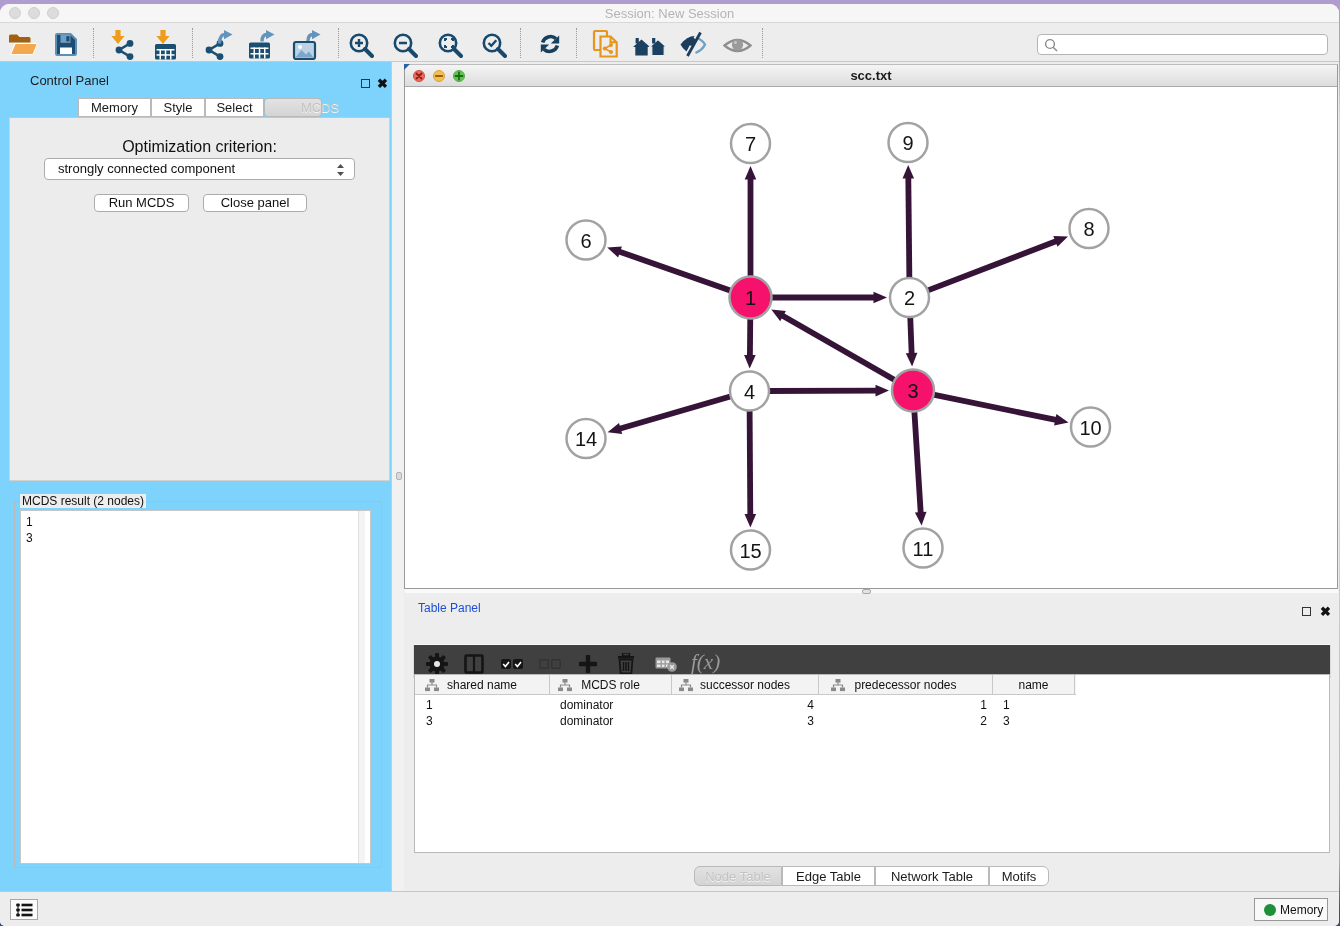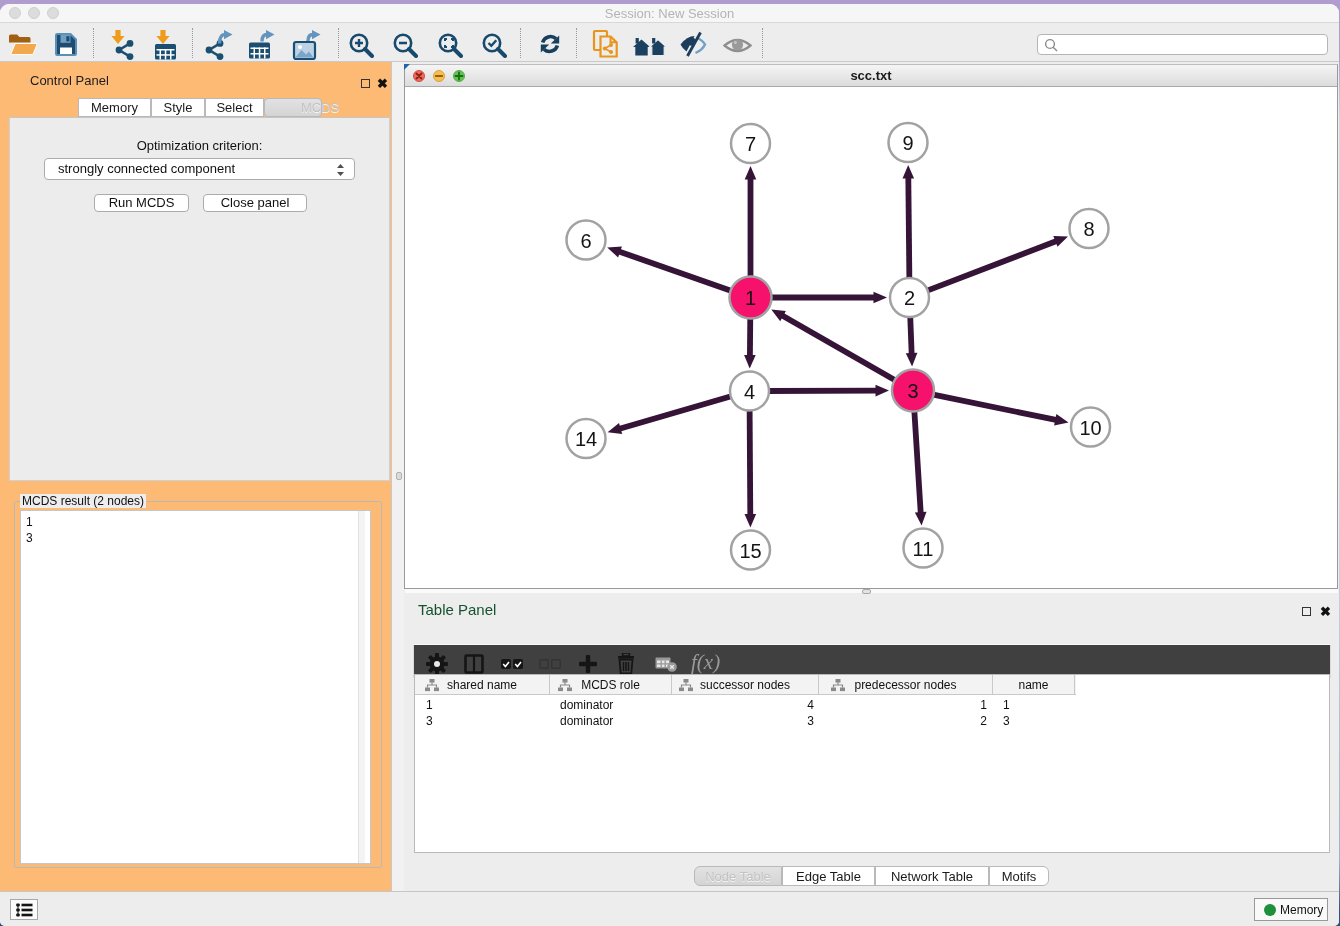--- a/index.html
+++ b/index.html
@@ -9,42 +9,42 @@
 
 #titlebar{position:absolute;left:0;top:0;width:100%;height:19px;background:#f6f6f6;border-bottom:1px solid #d8d8d8;}
 .tl{position:absolute;top:3px;width:12px;height:12px;border-radius:50%;background:#dcdcdc;border:1px solid #cfcfcf;}
 #title{position:absolute;top:0;width:100%;text-align:center;font-size:13px;line-height:19px;color:#b4b4b4;}
 
 #toolbar{position:absolute;left:0;top:20px;width:100%;height:38px;background:#ededed;border-bottom:1px solid #c9c9c9;}
 .ticon{position:absolute;top:3px;}
 .tsep{position:absolute;top:4px;height:30px;width:0;border-left:1px dotted #9a9a9a;}
 #search{position:absolute;left:1037px;top:10px;width:291px;height:21px;background:#fff;border:1px solid #b5b5b5;border-radius:4px;}
 
-#cp{position:absolute;left:0;top:58px;width:392px;height:829px;background:#fdba74;border-right:1px solid #c9c9c9;}
+#cp{position:absolute;left:0;top:58px;width:392px;height:829px;background:#7dd3fc;border-right:1px solid #c9c9c9;}
 #cp .hdr{position:absolute;left:30px;top:11px;font-size:13px;color:#1c1c1c;}
 .tabrow{position:absolute;}
 .tab{position:absolute;top:0;height:19px;background:#fff;border:1px solid #b9b9b9;font-size:13px;color:#1a1a1a;text-align:center;line-height:18px;}
 .tabsel,.btab.tabsel{background:linear-gradient(#e2e2e2,#d4d4d4);color:#c2c2c2;text-shadow:0 1px 0 #f5f5f5;border-radius:4px;}
 #cpinner{position:absolute;left:9px;top:55px;width:381px;height:364px;background:#ececec;border:1px solid #d0d0d0;border-top-color:#c6c6c6;}
-#optlabel{position:absolute;left:0;top:20px;width:100%;text-align:center;font-size:13px;color:#111;}
+#optlabel{position:absolute;left:0;top:20px;width:100%;text-align:center;font-size:16px;color:#111;}
 #combo{position:absolute;left:34px;top:40px;width:311px;height:22px;background:#fff;border:1px solid #acacac;border-radius:4px;font-size:13px;color:#111;line-height:20px;padding-left:13px;}
 .btn{position:absolute;top:76px;height:18px;background:#fff;border:1px solid #acacac;border-radius:4px;font-size:13px;color:#111;text-align:center;line-height:16px;}
 #fieldset{position:absolute;left:14px;top:439px;width:368px;height:367px;border:1px solid #b9b9b9;border-radius:2px;}
 #legend{position:absolute;left:5px;top:-8px;background:#ededed;padding:0 2px;font-size:12px;color:#111;}
 #resultbox{position:absolute;left:5px;top:8px;width:351px;height:354px;background:#fff;border:1px solid #c6c6c6;}
 #resultbox .sb{position:absolute;right:5px;top:0;width:7px;height:100%;background:#f4f4f4;border-left:1px solid #e0e0e0;}
 
 #net{position:absolute;left:404px;top:60px;width:934px;height:525px;background:#fff;border:1px solid #999;border-top-color:#bdbdbd;}
 #nettitle{position:absolute;left:0;top:0;width:100%;height:22px;background:linear-gradient(#f5f5f5,#dcdcdc);border-bottom:1px solid #a9a9a9;}
 #nettitle .t{position:absolute;width:100%;text-align:center;font-size:13px;font-weight:bold;color:#1a1a1a;line-height:22px;}
 .mbtn{position:absolute;top:5px;width:12px;height:12px;border-radius:50%;text-align:center;line-height:8px;}
 #graph{position:absolute;left:0;top:22px;}
 
 #tp{position:absolute;left:405px;top:593px;width:933px;height:295px;background:#ededed;}
-#tp .hdr{position:absolute;left:13px;top:4px;font-size:15px;color:#14532d;}
+#tp .hdr{position:absolute;left:13px;top:4px;font-size:12px;color:#1d4ed8;}
 #tptoolbar{position:absolute;left:8px;top:31px;width:918px;height:34px;background:#404040;border:1px solid #dadada;border-top:1px solid #f8f8f8;margin-top:16px;}
 #tbl{position:absolute;left:9px;top:77px;width:916px;height:179px;background:#fff;border:1px solid #b9b9b9;}
 #thead{position:absolute;left:0;top:0;width:661px;height:20px;background:#f3f3f3;border-bottom:1px solid #c9c9c9;}
 .th{position:absolute;top:0;height:20px;border-right:1px solid #c9c9c9;font-size:12px;color:#111;text-align:center;line-height:20px;}
 .td{position:absolute;font-size:12px;color:#111;height:16px;line-height:16px;}
 .btabs{position:absolute;top:269px;height:20px;}
 .btab{position:absolute;top:0;height:20px;background:#fff;border:1px solid #b9b9b9;font-size:13px;color:#1a1a1a;text-align:center;line-height:19px;}
 
 #status{position:absolute;left:0;top:887px;width:100%;height:35px;background:#ededed;border-top:1px solid #c6c6c6;}
 #listbtn{position:absolute;left:10px;top:7px;width:28px;height:21px;background:#fbfbfb;border:1px solid #a8a8a8;}

